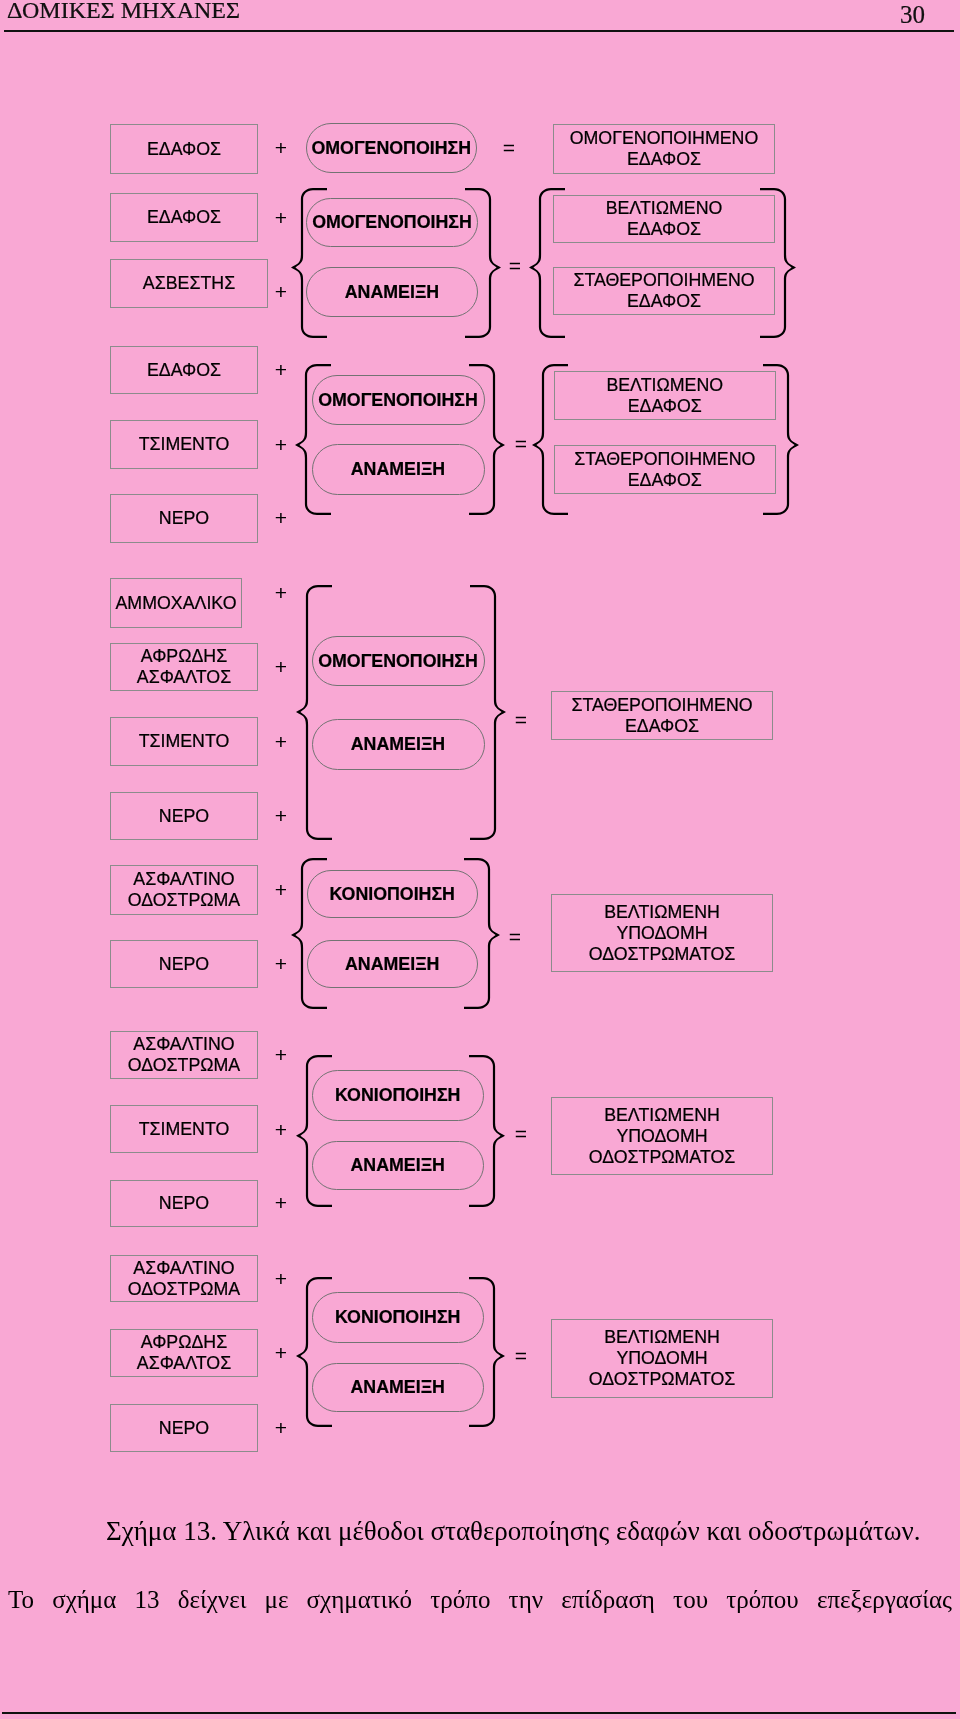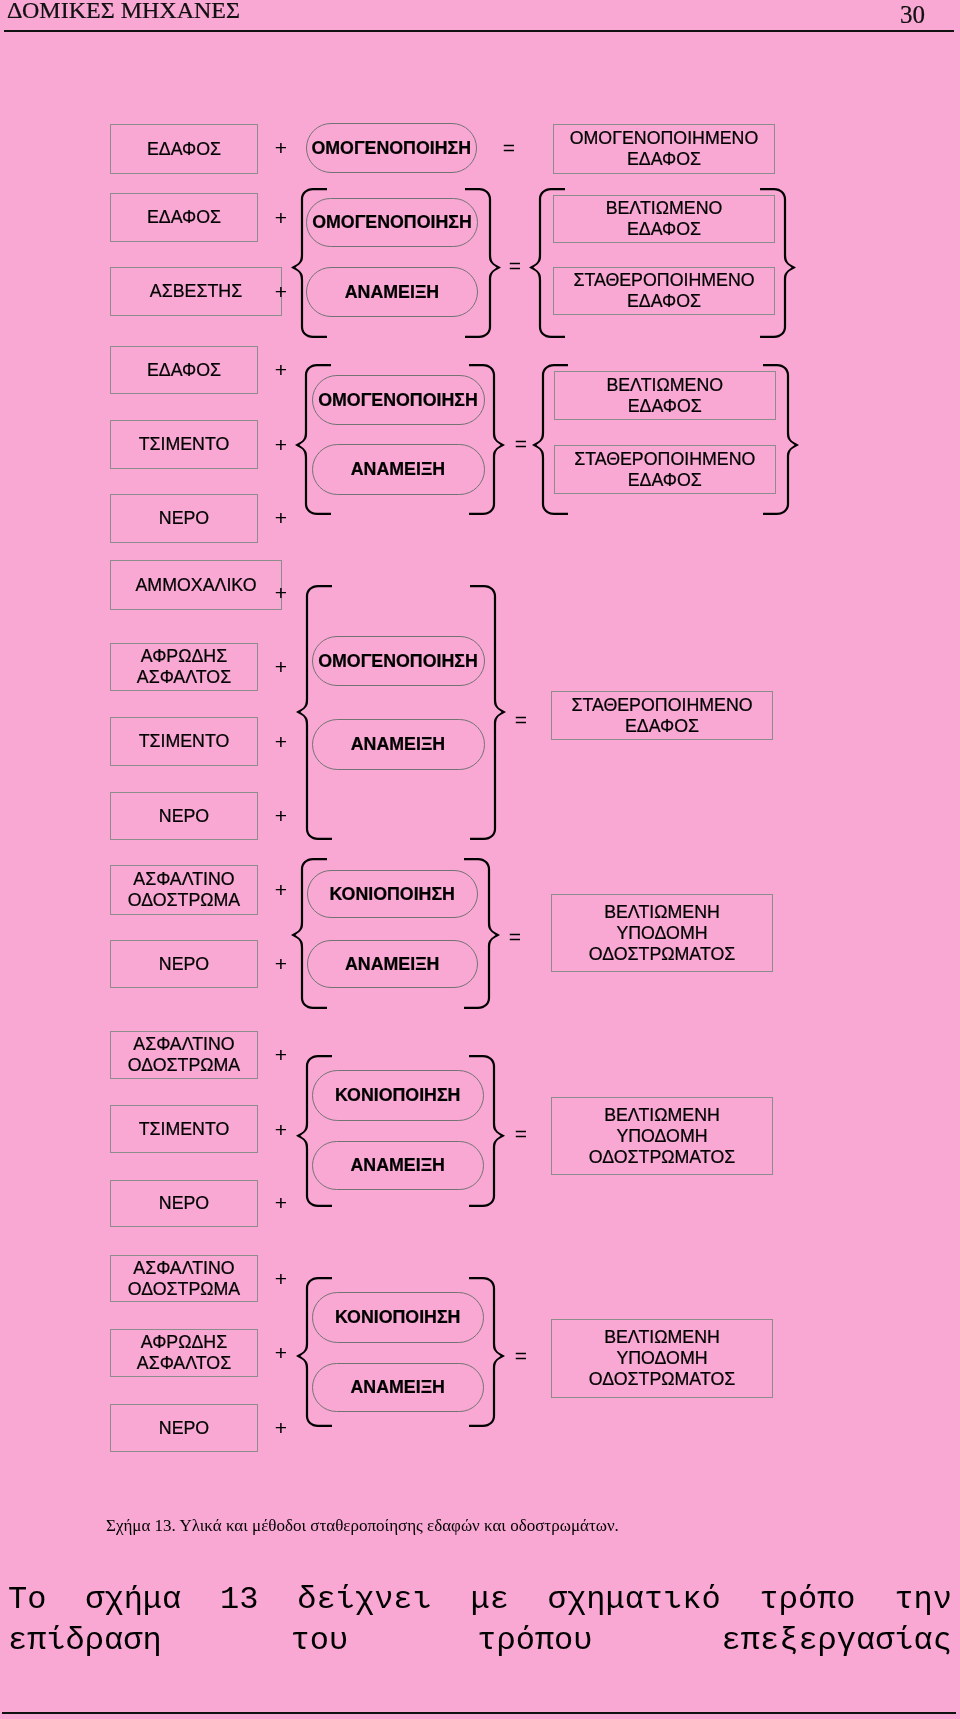--- a/index.html
+++ b/index.html
@@ -16,44 +16,44 @@
   .box{position:absolute;border:1px solid #8c8c8c;box-sizing:border-box;
        -webkit-text-stroke:0.22px #000;
        display:flex;align-items:center;justify-content:center;text-align:center;
        font-size:17.8px;line-height:21px;white-space:pre-line;}
   .pill{position:absolute;border:1px solid #737373;border-radius:999px;box-sizing:border-box;
         -webkit-text-stroke:0.22px #000;
         display:flex;align-items:center;justify-content:center;text-align:center;
         font-size:17.8px;font-weight:bold;}
   .op{position:absolute;font-size:21px;line-height:1;text-align:center;width:20px;
       color:#000;}
-  .cap{position:absolute;font-family:"Liberation Serif",serif;font-size:17px;white-space:nowrap;}
-  .body-text{position:absolute;font-family:Liberation Mono, monospace;font-stretch:condensed;
-              font-size:32px;line-height:41px;}
+  .cap{position:absolute;font-family:"Liberation Serif",serif;font-size:27px;white-space:nowrap;}
+  .body-text{position:absolute;font-family:Liberation Serif, serif;font-stretch:condensed;
+              font-size:25px;line-height:41px;}
   .bl{text-align:justify;text-align-last:justify;white-space:normal;}
   svg.brace{position:absolute;overflow:visible;}
 </style>
 </head>
 <body>
 
 <div class="page">
 
   <div class="hdr-title">ΔΟΜΙΚΕΣ ΜΗΧΑΝΕΣ</div>
   <div class="hdr-num">30</div>
   <div class="rule" style="left:4px;top:29.6px;width:950px;height:2.2px;"></div>
   <div class="rule" style="left:2px;top:1712.2px;width:954px;height:2.2px;"></div>
 
   <div id="diagram">
       <div class="box" style="left: 110px; top: 124px; width: 148px; height: 50px;">ΕΔΑΦΟΣ</div>
       <div class="box" style="left: 110px; top: 193px; width: 148px; height: 49px;">ΕΔΑΦΟΣ</div>
-      <div class="box" style="left: 110px; top: 267px; width: 172px; height: 49px;">ΑΣΒΕΣΤΗΣ</div>
+      <div class="box" style="left: 110px; top: 259px; width: 158px; height: 49px;">ΑΣΒΕΣΤΗΣ</div>
       <div class="box" style="left: 110px; top: 346px; width: 148px; height: 48px;">ΕΔΑΦΟΣ</div>
       <div class="box" style="left: 110px; top: 420px; width: 148px; height: 49px;">ΤΣΙΜΕΝΤΟ</div>
       <div class="box" style="left: 110px; top: 494px; width: 148px; height: 49px;">ΝΕΡΟ</div>
-      <div class="box" style="left: 110px; top: 560px; width: 172px; height: 50px;">ΑΜΜΟΧΑΛΙΚΟ</div>
+      <div class="box" style="left: 110px; top: 578px; width: 132px; height: 50px;">ΑΜΜΟΧΑΛΙΚΟ</div>
       <div class="box" style="left: 110px; top: 643px; width: 148px; height: 48px;">ΑΦΡΩΔΗΣ
 ΑΣΦΑΛΤΟΣ</div>
       <div class="box" style="left: 110px; top: 717px; width: 148px; height: 49px;">ΤΣΙΜΕΝΤΟ</div>
       <div class="box" style="left: 110px; top: 792px; width: 148px; height: 48px;">ΝΕΡΟ</div>
       <div class="box" style="left: 110px; top: 865px; width: 148px; height: 50px;">ΑΣΦΑΛΤΙΝΟ
 ΟΔΟΣΤΡΩΜΑ</div>
       <div class="box" style="left: 110px; top: 940px; width: 148px; height: 48px;">ΝΕΡΟ</div>
       <div class="box" style="left: 110px; top: 1031px; width: 148px; height: 48px;">ΑΣΦΑΛΤΙΝΟ
 ΟΔΟΣΤΡΩΜΑ</div>
       <div class="box" style="left: 110px; top: 1105px; width: 148px; height: 48px;">ΤΣΙΜΕΝΤΟ</div>

